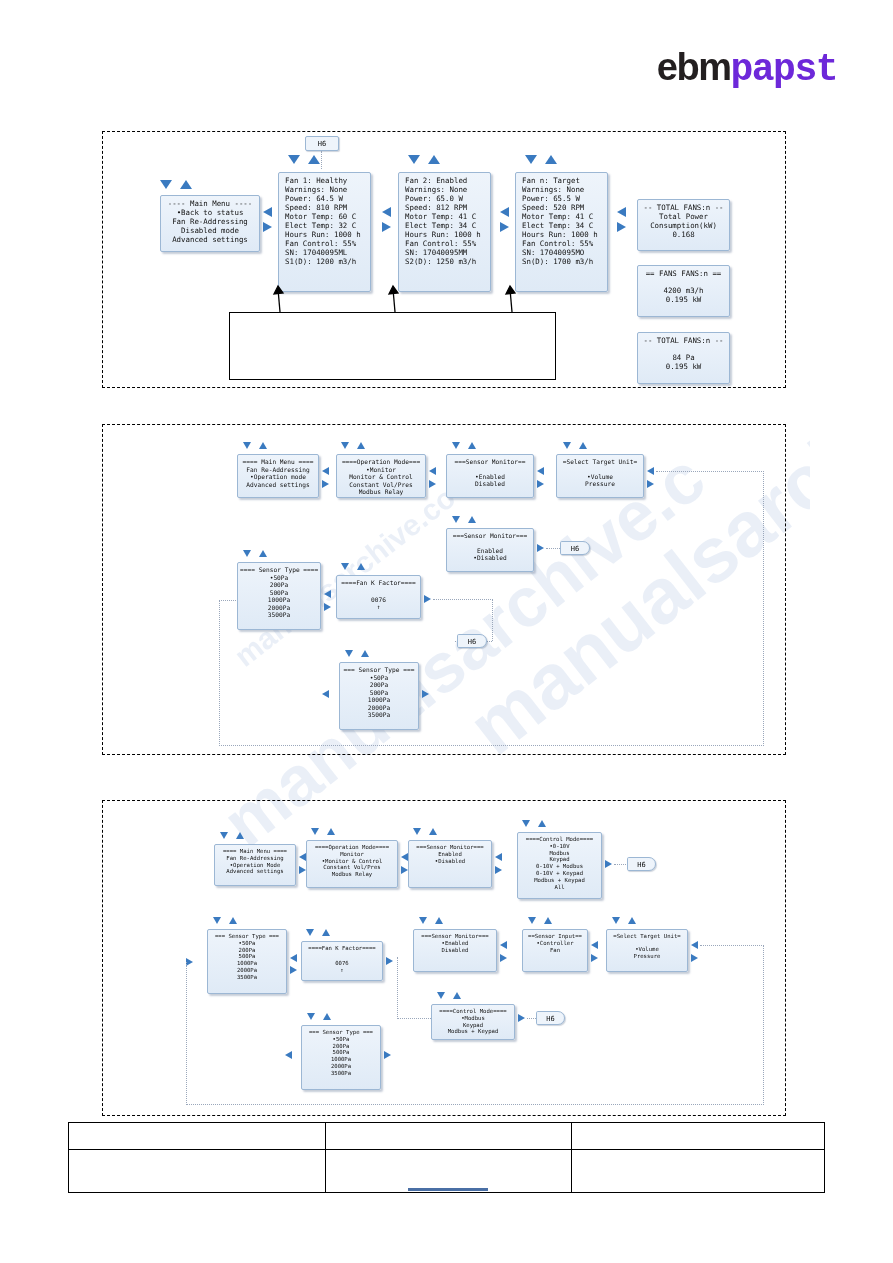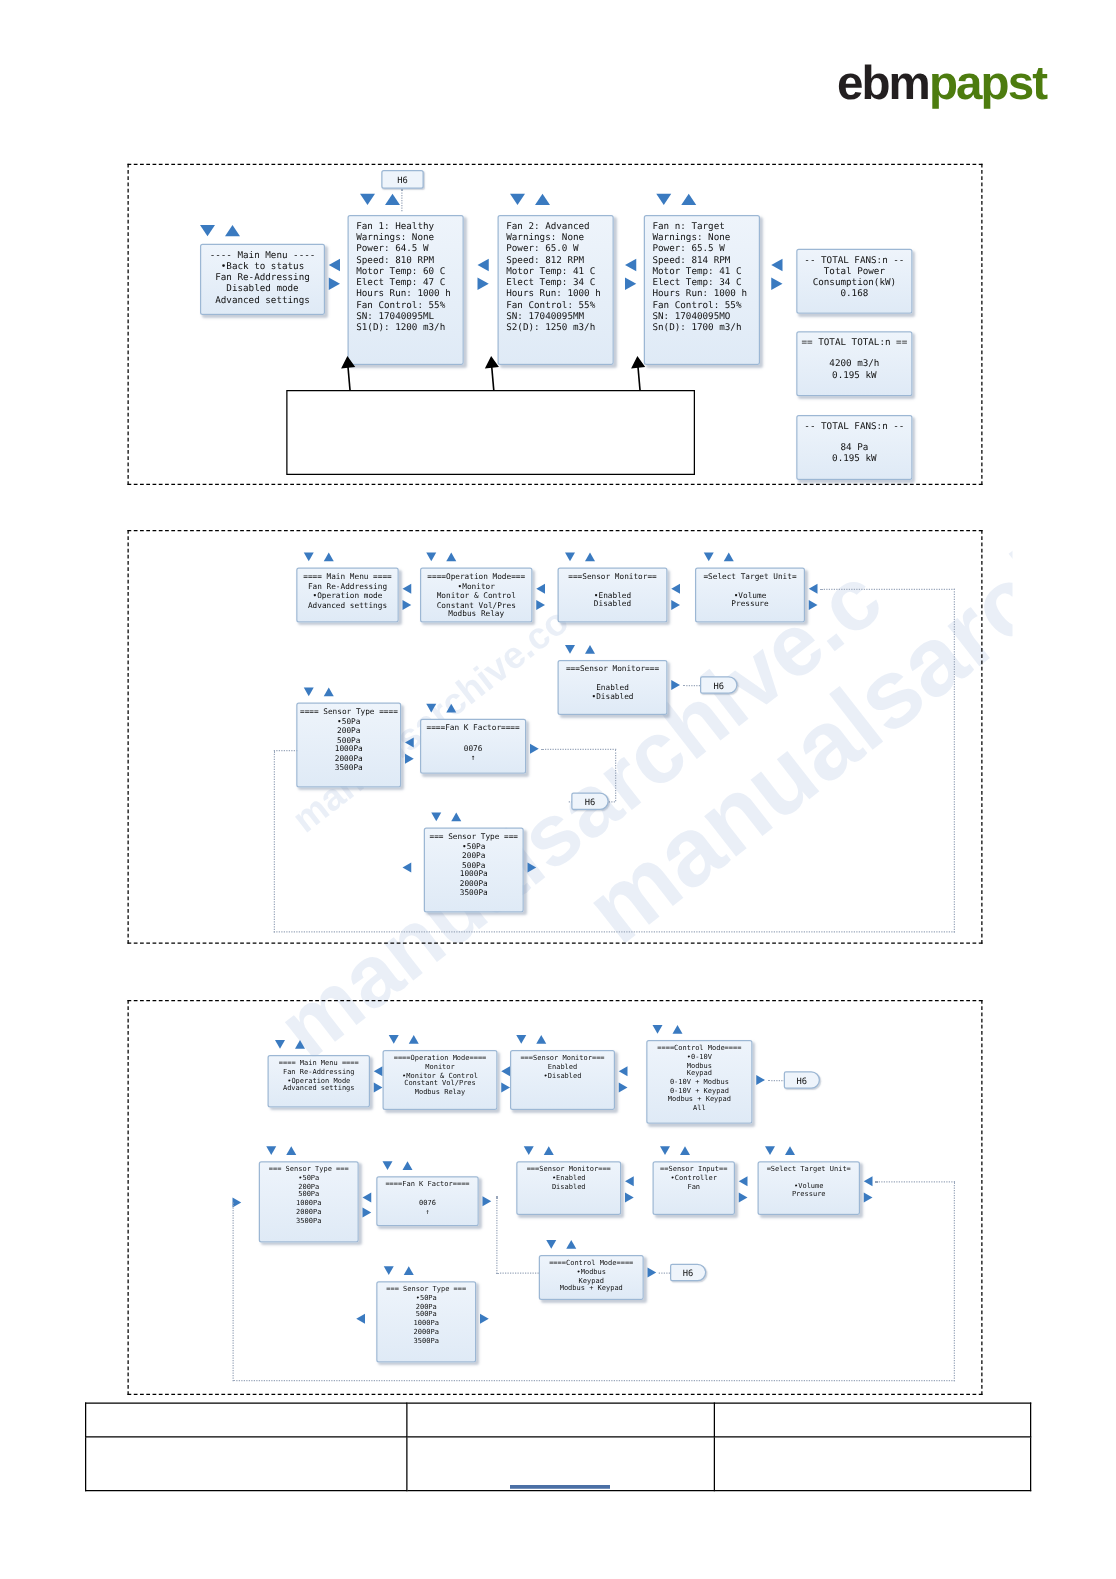--- a/index.html
+++ b/index.html
@@ -2,21 +2,21 @@
 <html><head>
 <meta charset="utf-8">
 <style>
   html,body{margin:0;padding:0;background:#fff;}
   body{width:893px;height:1263px;position:relative;font-family:"Liberation Sans",sans-serif;overflow:hidden;}
 
   
   .logo{position:absolute;right:56px;top:48px;font-family:"Liberation Sans",sans-serif;
         font-weight:bold;font-size:38px;letter-spacing:-1.5px;line-height:1;}
   .logo .ebm{color:#231f20;}
-  .logo .papst{color:#4d7c0f;}
+  .logo .papst{color:#6d28d9;font-family:Liberation Mono, monospace;}
 
   
   .watermark{position:absolute;left:110px;top:430px;width:700px;height:700px;
              pointer-events:none;opacity:.16;overflow:hidden;}
   .watermark span{position:absolute;color:#7f9fd0;font-weight:bold;white-space:nowrap;}
   .wm1{font-size:78px;left:300px;top:60px;transform:rotate(-38deg);}
   .wm2{font-size:70px;left:60px;top:180px;transform:rotate(-38deg);}
   .wm3{font-size:30px;left:100px;top:130px;transform:rotate(-38deg);}
 
   
@@ -102,74 +102,74 @@
 <div class="tri right" style="left:263px;top:222px;"></div>
 
 <div class="tri down" style="left:288px;top:155px;"></div>
 <div class="tri up" style="left:308px;top:155px;"></div>
 <div class="lcd s1" style="left:278px;top:172px;width:93px;height:120px;text-align:left;padding-left:6px;">
   <div class="ln">Fan 1: Healthy</div>
   <div class="ln">Warnings: None</div>
   <div class="ln">Power: 64.5 W</div>
   <div class="ln">Speed: 810 RPM</div>
   <div class="ln">Motor Temp: 60 C</div>
-  <div class="ln">Elect Temp: 47 C</div>
+  <div class="ln">Elect Temp: 32 C</div>
   <div class="ln">Hours Run: 1000 h</div>
   <div class="ln">Fan Control: 55%</div>
   <div class="ln">SN: 17040095ML</div>
   <div class="ln">S1(D): 1200 m3/h</div>
 </div>
 
 <div class="tri left" style="left:382px;top:207px;"></div>
 <div class="tri right" style="left:382px;top:222px;"></div>
 
 <div class="tri down" style="left:408px;top:155px;"></div>
 <div class="tri up" style="left:428px;top:155px;"></div>
 <div class="lcd s1" style="left:398px;top:172px;width:93px;height:120px;text-align:left;padding-left:6px;">
-  <div class="ln">Fan 2: Advanced</div>
+  <div class="ln">Fan 2: Enabled</div>
   <div class="ln">Warnings: None</div>
   <div class="ln">Power: 65.0 W</div>
   <div class="ln">Speed: 812 RPM</div>
   <div class="ln">Motor Temp: 41 C</div>
   <div class="ln">Elect Temp: 34 C</div>
   <div class="ln">Hours Run: 1000 h</div>
   <div class="ln">Fan Control: 55%</div>
   <div class="ln">SN: 17040095MM</div>
   <div class="ln">S2(D): 1250 m3/h</div>
 </div>
 
 <div class="tri left" style="left:500px;top:207px;"></div>
 <div class="tri right" style="left:500px;top:222px;"></div>
 
 <div class="tri down" style="left:525px;top:155px;"></div>
 <div class="tri up" style="left:545px;top:155px;"></div>
 <div class="lcd s1" style="left:515px;top:172px;width:93px;height:120px;text-align:left;padding-left:6px;">
   <div class="ln">Fan n: Target</div>
   <div class="ln">Warnings: None</div>
   <div class="ln">Power: 65.5 W</div>
-  <div class="ln">Speed: 814 RPM</div>
+  <div class="ln">Speed: 520 RPM</div>
   <div class="ln">Motor Temp: 41 C</div>
   <div class="ln">Elect Temp: 34 C</div>
   <div class="ln">Hours Run: 1000 h</div>
   <div class="ln">Fan Control: 55%</div>
   <div class="ln">SN: 17040095MO</div>
   <div class="ln">Sn(D): 1700 m3/h</div>
 </div>
 
 <div class="tri left" style="left:617px;top:207px;"></div>
 <div class="tri right" style="left:617px;top:222px;"></div>
 
 <div class="lcd s1" style="left:637px;top:199px;width:93px;height:52px;">
   <div class="ln">-- TOTAL FANS:n --</div>
   <div class="ln">Total Power</div>
   <div class="ln">Consumption(kW)</div>
   <div class="ln">0.168</div>
 </div>
 <div class="lcd s1" style="left:637px;top:265px;width:93px;height:52px;">
-  <div class="ln">== TOTAL TOTAL:n ==</div>
+  <div class="ln">== FANS FANS:n ==</div>
   <div class="ln" style="height:8px;"></div>
   <div class="ln">4200 m3/h</div>
   <div class="ln">0.195 kW</div>
 </div>
 <div class="lcd s1" style="left:637px;top:332px;width:93px;height:52px;">
   <div class="ln">-- TOTAL FANS:n --</div>
   <div class="ln" style="height:8px;"></div>
   <div class="ln">84 Pa</div>
   <div class="ln">0.195 kW</div>
 </div>

